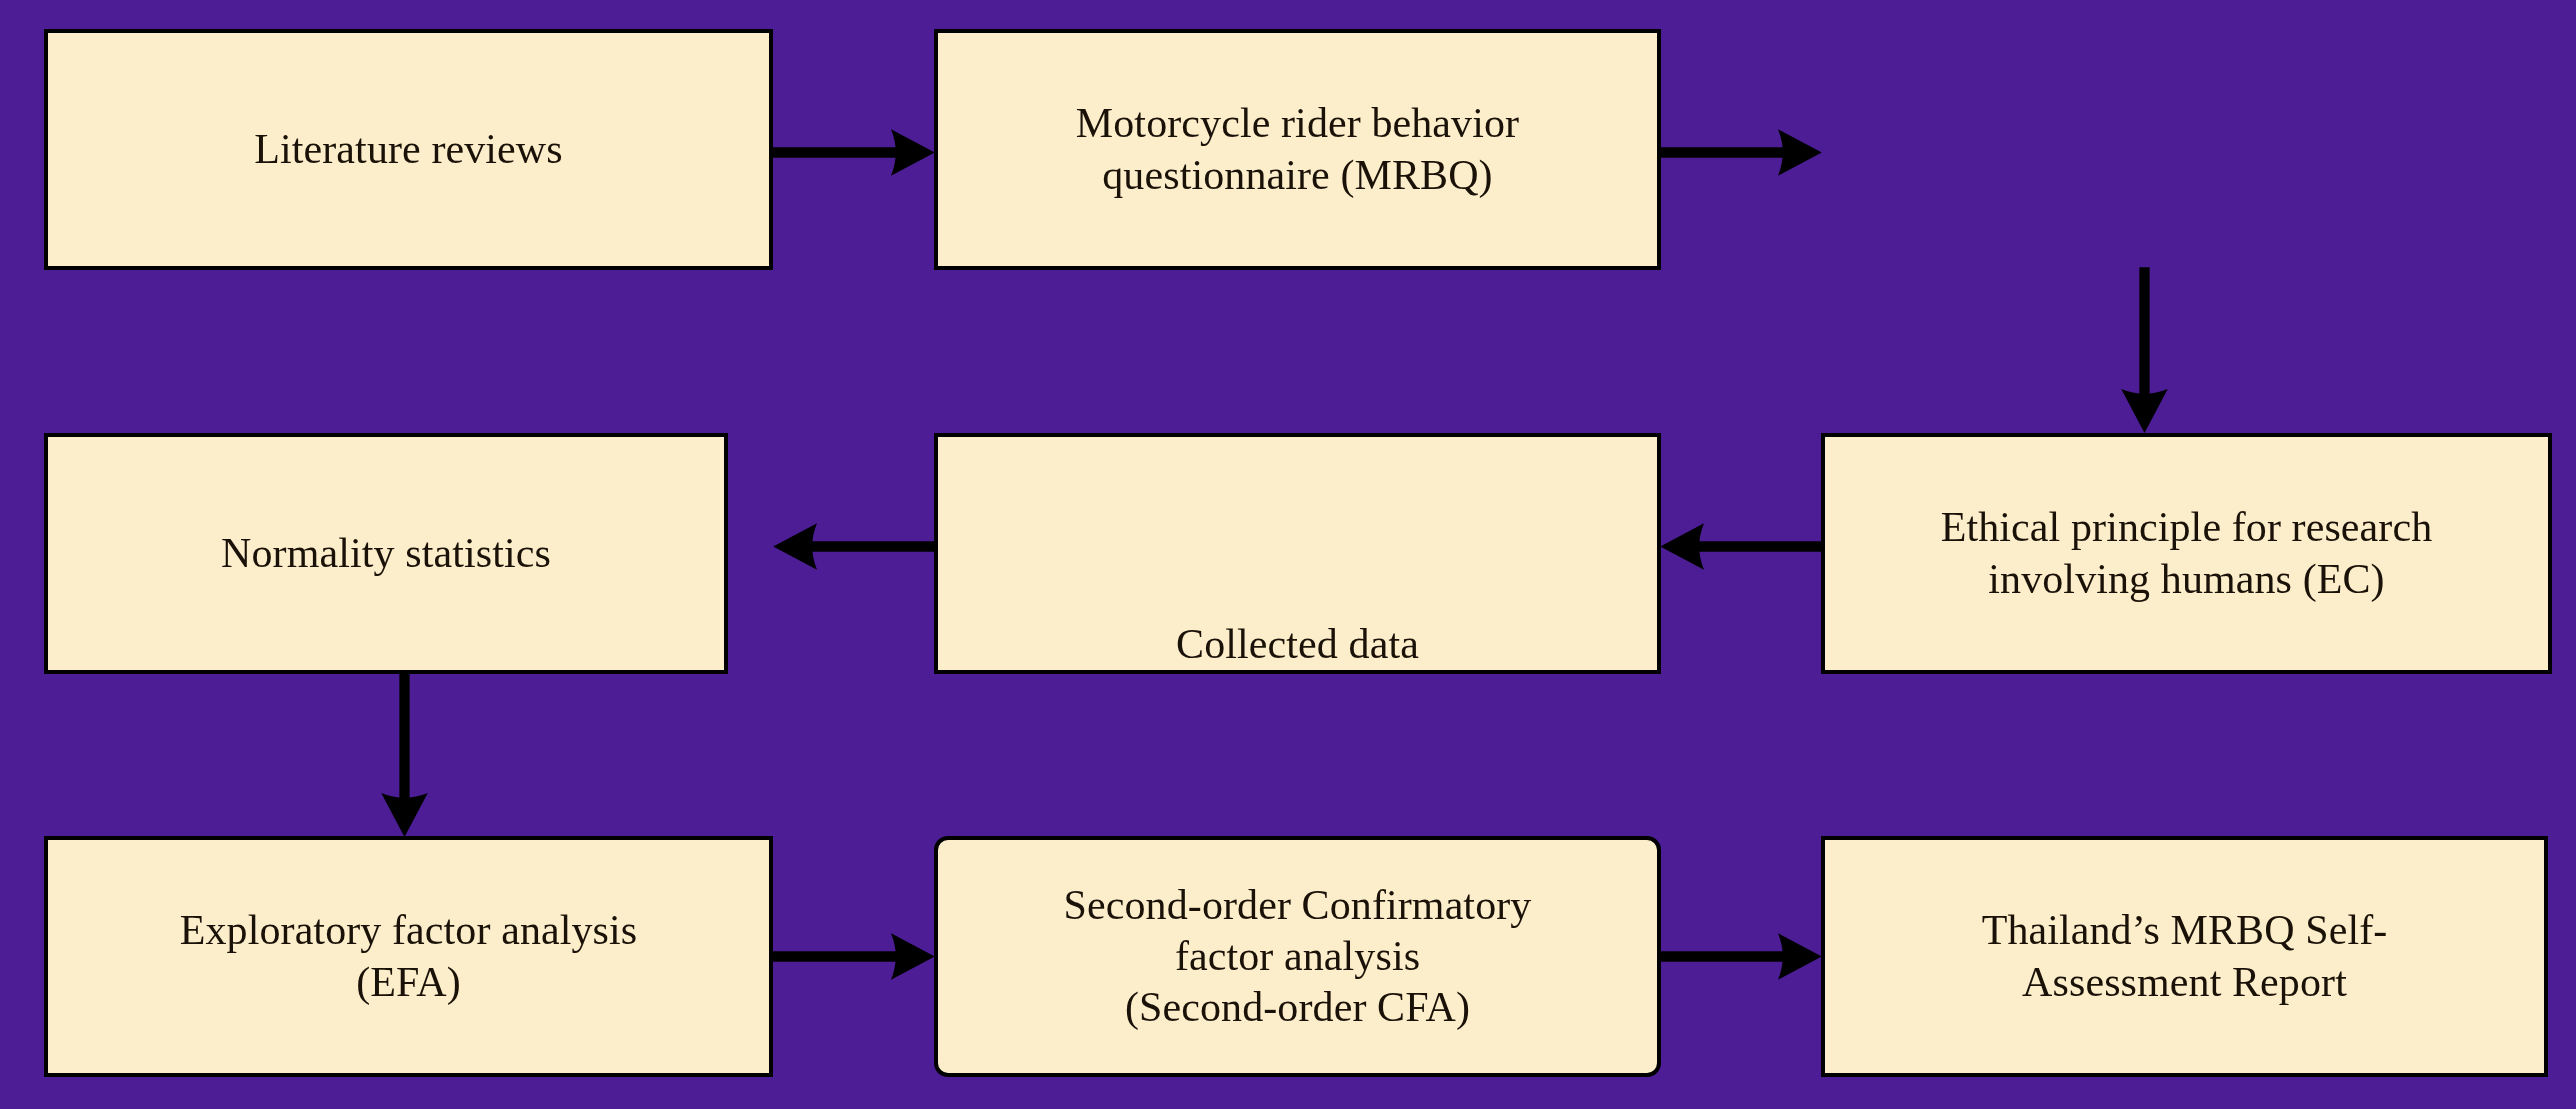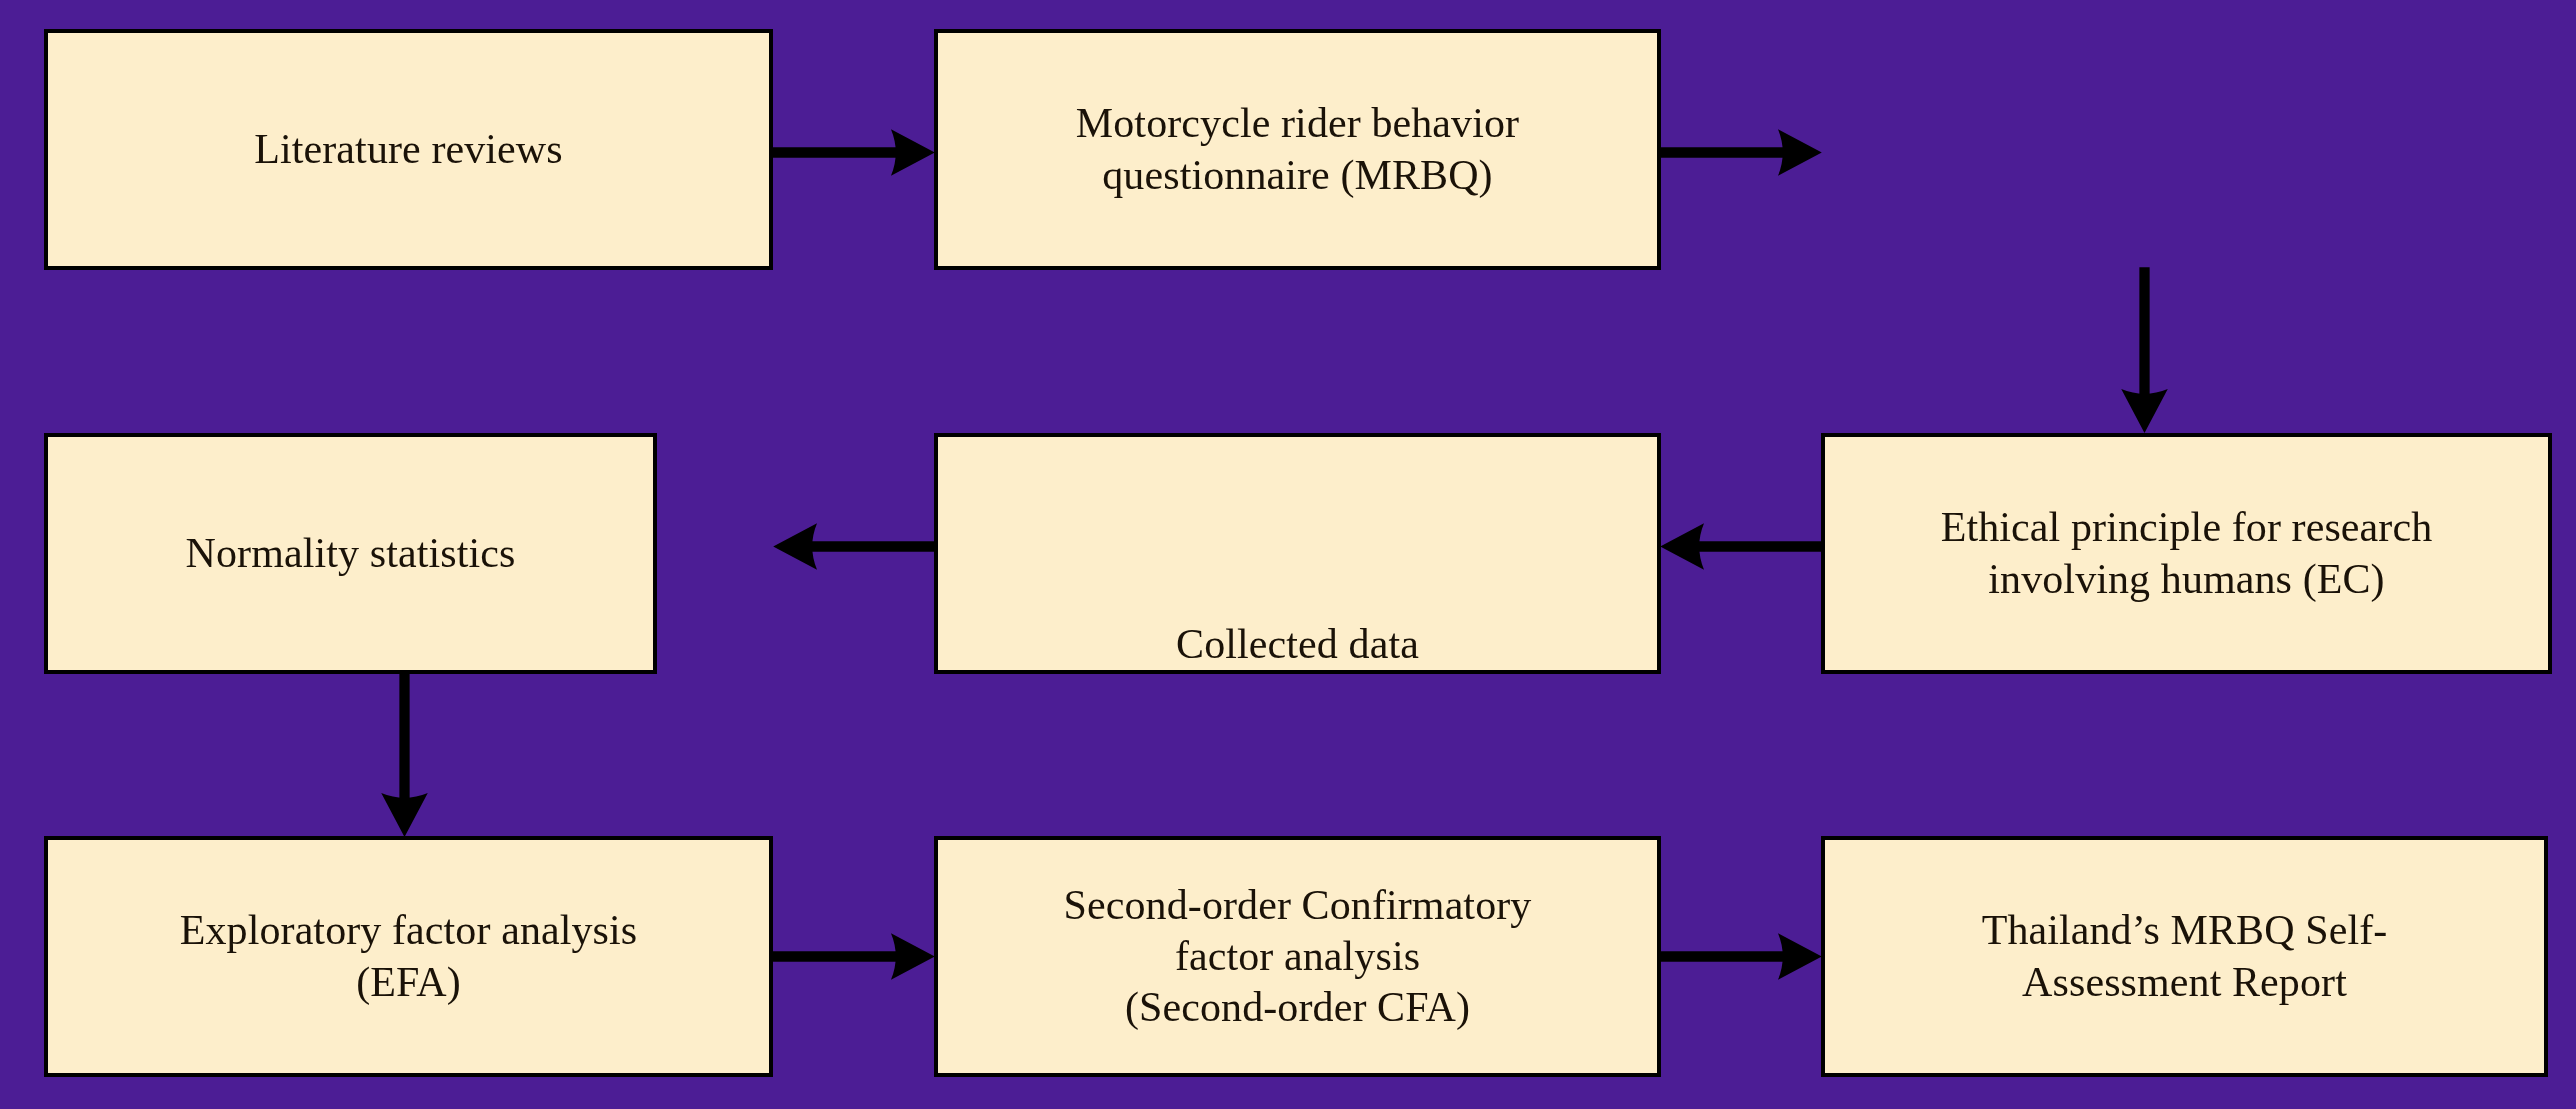--- a/index.html
+++ b/index.html
@@ -53,39 +53,39 @@
   <div class="node" style="left:44px; top:29px; width:729px; height:241px;">
     <span class="node-label">Literature reviews</span>
   </div>
 
   <div class="node" style="left:934px; top:29px; width:727px; height:241px;">
     <span class="node-label">Motorcycle rider behavior
 questionnaire (MRBQ)</span>
   </div>
 
 
-  <div class="node" style="left:44px; top:433px; width:613px; height:241px;">
+  <div class="node" style="left:44px; top:433px; width:684px; height:241px;">
     <span class="node-label">Normality statistics</span>
   </div>
 
   <div class="node" style="left:934px; top:433px; width:727px; height:241px;align-items:flex-end;">
     <span class="node-label">Collected data</span>
   </div>
 
   <div class="node" style="left:1821px; top:433px; width:731px; height:241px;">
     <span class="node-label">Ethical principle for research
 involving humans (EC)</span>
   </div>
 
   <div class="node" style="left:44px; top:836px; width:729px; height:241px;align-items:center;">
     <span class="node-label">Exploratory factor analysis
 (EFA)</span>
   </div>
 
-  <div class="node" style="left:934px; top:836px; width:727px; height:241px;">
+  <div class="node" style="left:934px; top:836px; width:727px; height:241px;border-radius:14px;">
     <span class="node-label">Second-order Confirmatory
 factor analysis
 (Second-order CFA)</span>
   </div>
 
   <div class="node" style="left:1821px; top:836px; width:727px; height:241px;">
     <span class="node-label">Thailand’s MRBQ Self-
 Assessment Report</span>
   </div>
 

